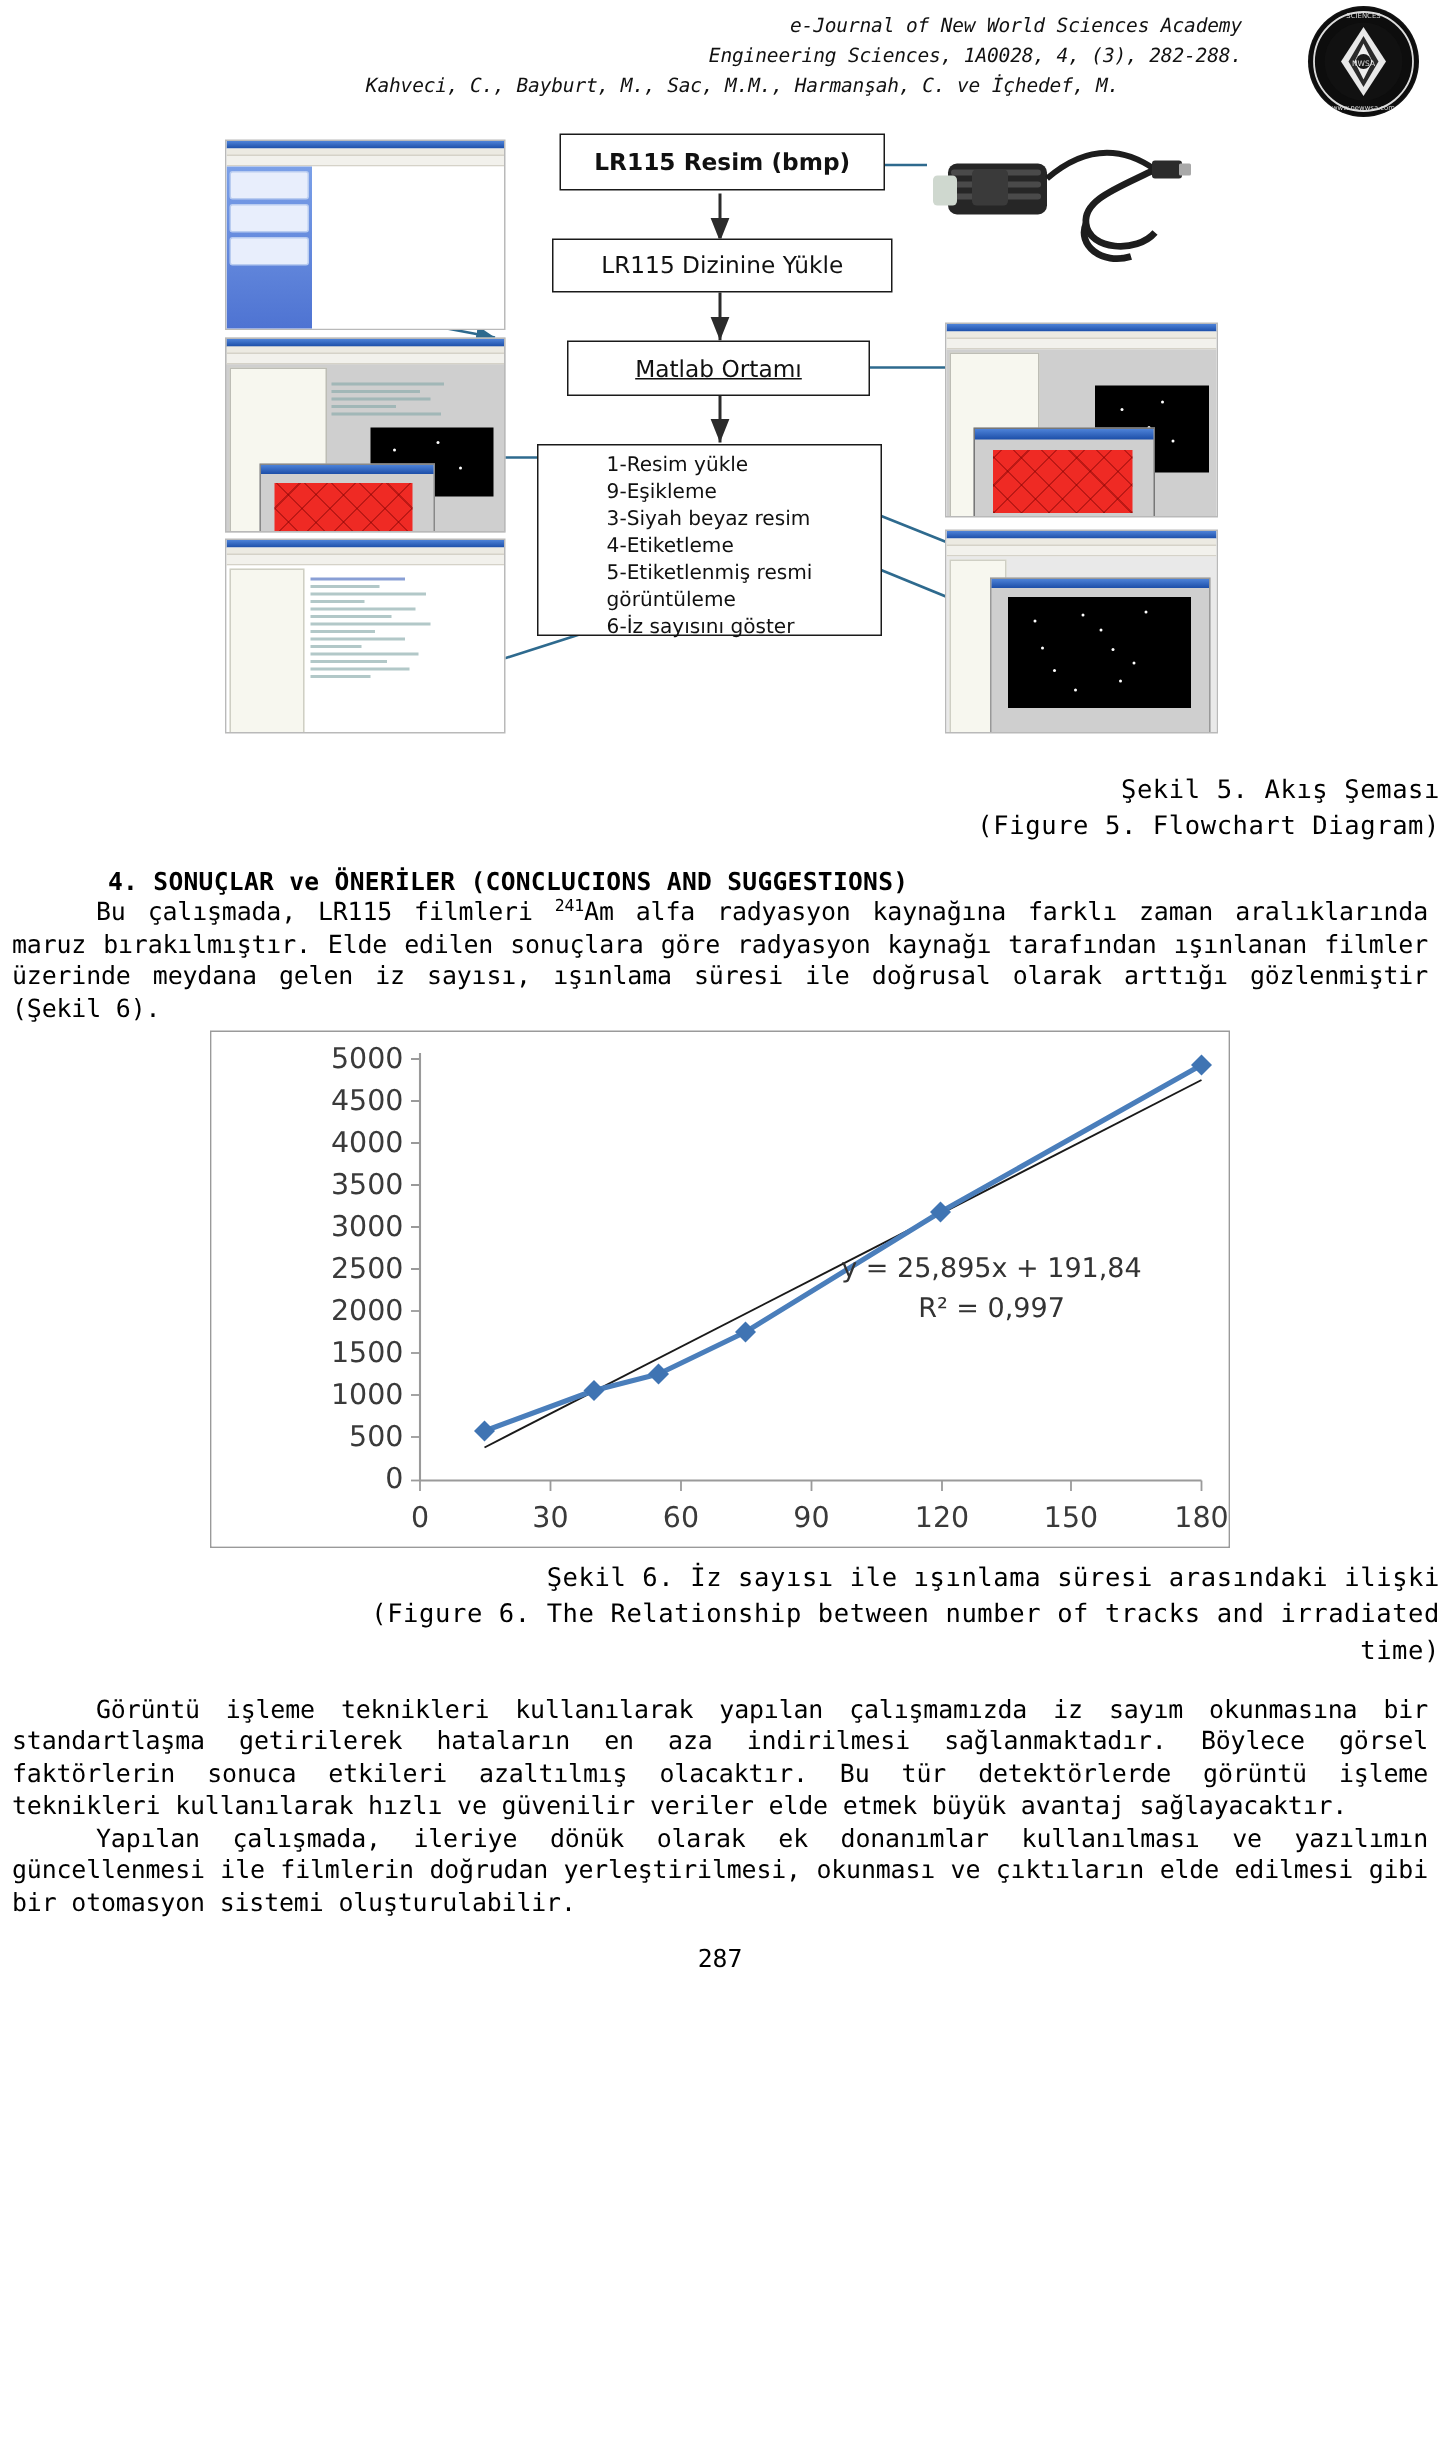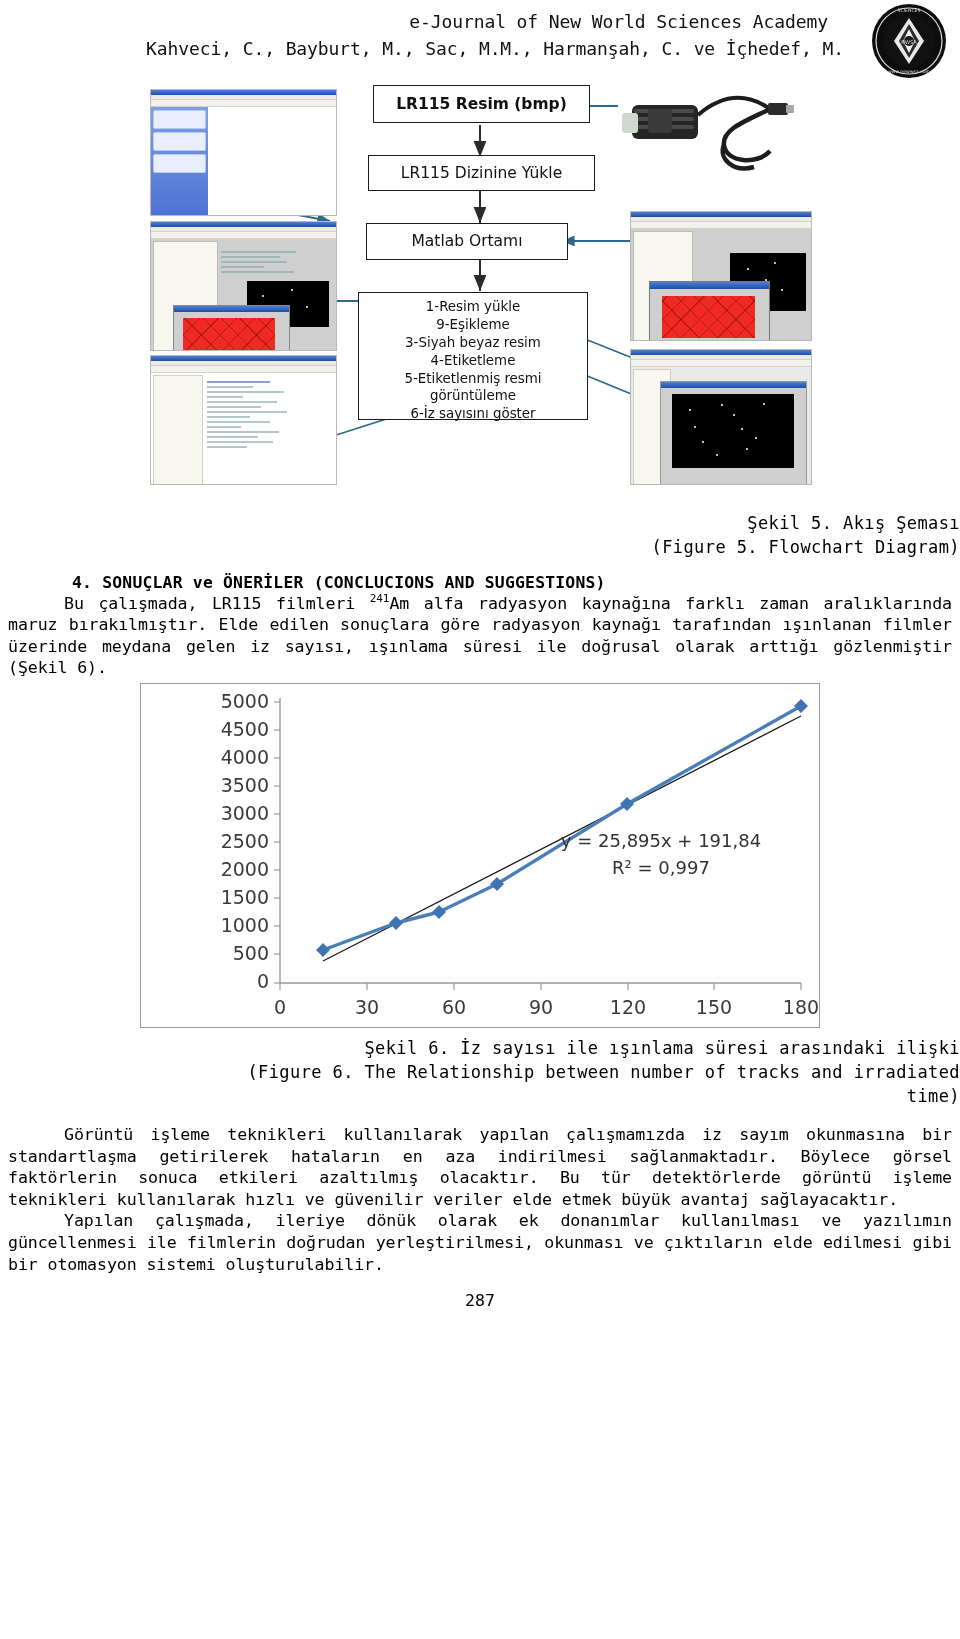--- a/index.html
+++ b/index.html
@@ -24,21 +24,22 @@
 
   
   .header {
     padding: 8px 0 0 0;
     position: relative;
   }
   .header-lines {
     text-align: right;
     padding-right: 132px;
     font-family: "DejaVu Sans Mono", "Liberation Mono", monospace;
-    font-size: 18px;
+    font-style: italic;
+    font-size: 13px;
     line-height: 1.52;
     letter-spacing: -0.1px;
     color: #111;
   }
   .header-line-3 {
     text-align: center;
     padding-right: 0;
     padding-left: 30px;
   }
   .logo {
@@ -105,21 +106,21 @@
     align-items: center;
     justify-content: center;
     text-align: center;
     white-space: nowrap;
   }
   .fbox-steps {
     display: block;
     padding: 5px 6px 6px 6px;
     font-size: 13.4px;
     line-height: 1.34;
-    text-align: center;
+    text-align: left;
   }
   .fig5 svg.arrows { position:absolute; left:0; top:0; width:700px; height:430px; overflow: visible;}
 
   
   .caption {
     text-align: right;
     font-size: 17px;
     line-height: 1.42;
     letter-spacing: 0.4px;
     margin: 8px 0 0 0;
@@ -174,20 +175,21 @@
   }
   .ack-head { font-weight: bold; font-size: 16.4px; margin: 16px 0 0 72px; }
 </style>
 </head>
 <body>
 
 <div class="page">
 
   <div class="header">
     <div class="header-lines">e-Journal of New World Sciences Academy</div>
+    <div class="header-lines">Engineering Sciences, 1A0028, 4, (3), 282-288.</div>
     <div class="header-lines header-line-3">Kahveci, C., Bayburt, M., Sac, M.M., Harmanşah, C. ve İçhedef, M.</div>
     <div class="logo">
       <svg width="74" height="74" viewBox="0 0 74 74" aria-hidden="true">
         <circle cx="37" cy="37" r="36" fill="#0d0d0d"></circle>
         <circle cx="37" cy="37" r="33" fill="none" stroke="#dcdcdc" stroke-width="1.2"></circle>
         <circle cx="37" cy="37" r="26" fill="#111"></circle>
         <path d="M37 14 L52 37 L37 60 L22 37 Z" fill="#e8e8e8"></path>
         <path d="M37 20 L47 37 L37 54 L27 37 Z" fill="#2a2a2a"></path>
         <path d="M37 25 L43 37 L37 49 L31 37 Z" fill="#efefef"></path>
         <circle cx="37" cy="37" r="5" fill="#1a1a1a"></circle>
@@ -293,21 +295,21 @@
     </div>
 
     <div class="fbox" style="left:243px; top:12px; width:215px; height:36px;font-weight:bold;">
       <span>LR115 Resim (bmp)</span>
     </div>
 
     <div class="fbox" style="left:238px; top:82px; width:225px; height:34px;">
       <span>LR115 Dizinine Yükle</span>
     </div>
 
-    <div class="fbox" style="left:236px; top:150px; width:200px; height:35px;">
+    <div class="fbox" style="left:248px; top:150px; width:200px; height:35px;text-decoration:underline;">
       <span>Matlab Ortamı</span>
     </div>
 
     <div class="fbox" style="left:228px; top:219px; width:228px; height:126px; align-items:flex-start;">
       <div class="fbox-steps">
         <div>1-Resim yükle</div>
         <div>9-Eşikleme</div>
         <div>3-Siyah beyaz resim</div>
         <div>4-Etiketleme</div>
         <div>5-Etiketlenmiş resmi</div>

